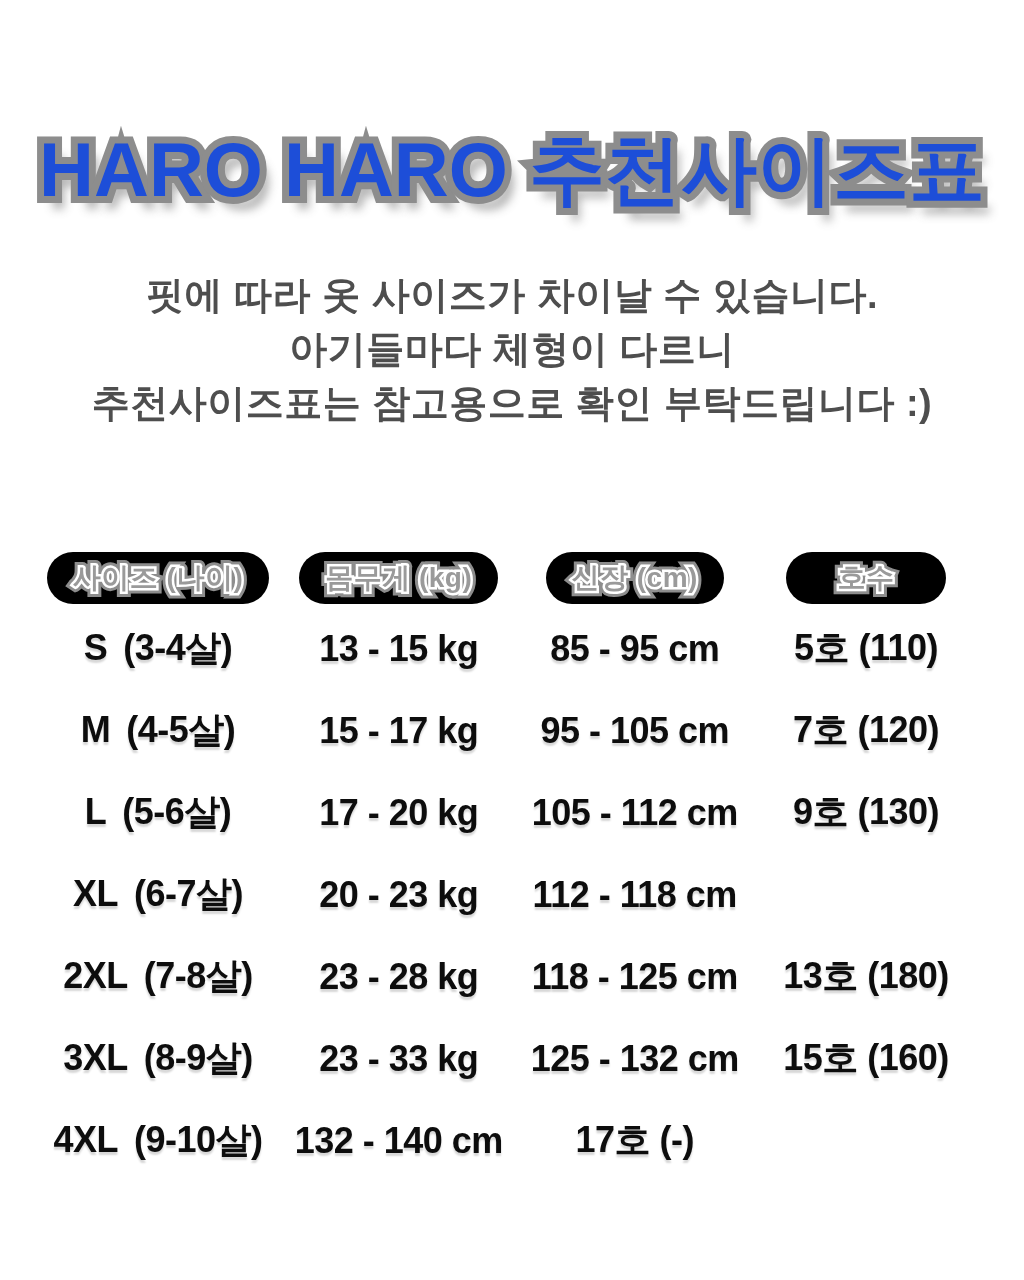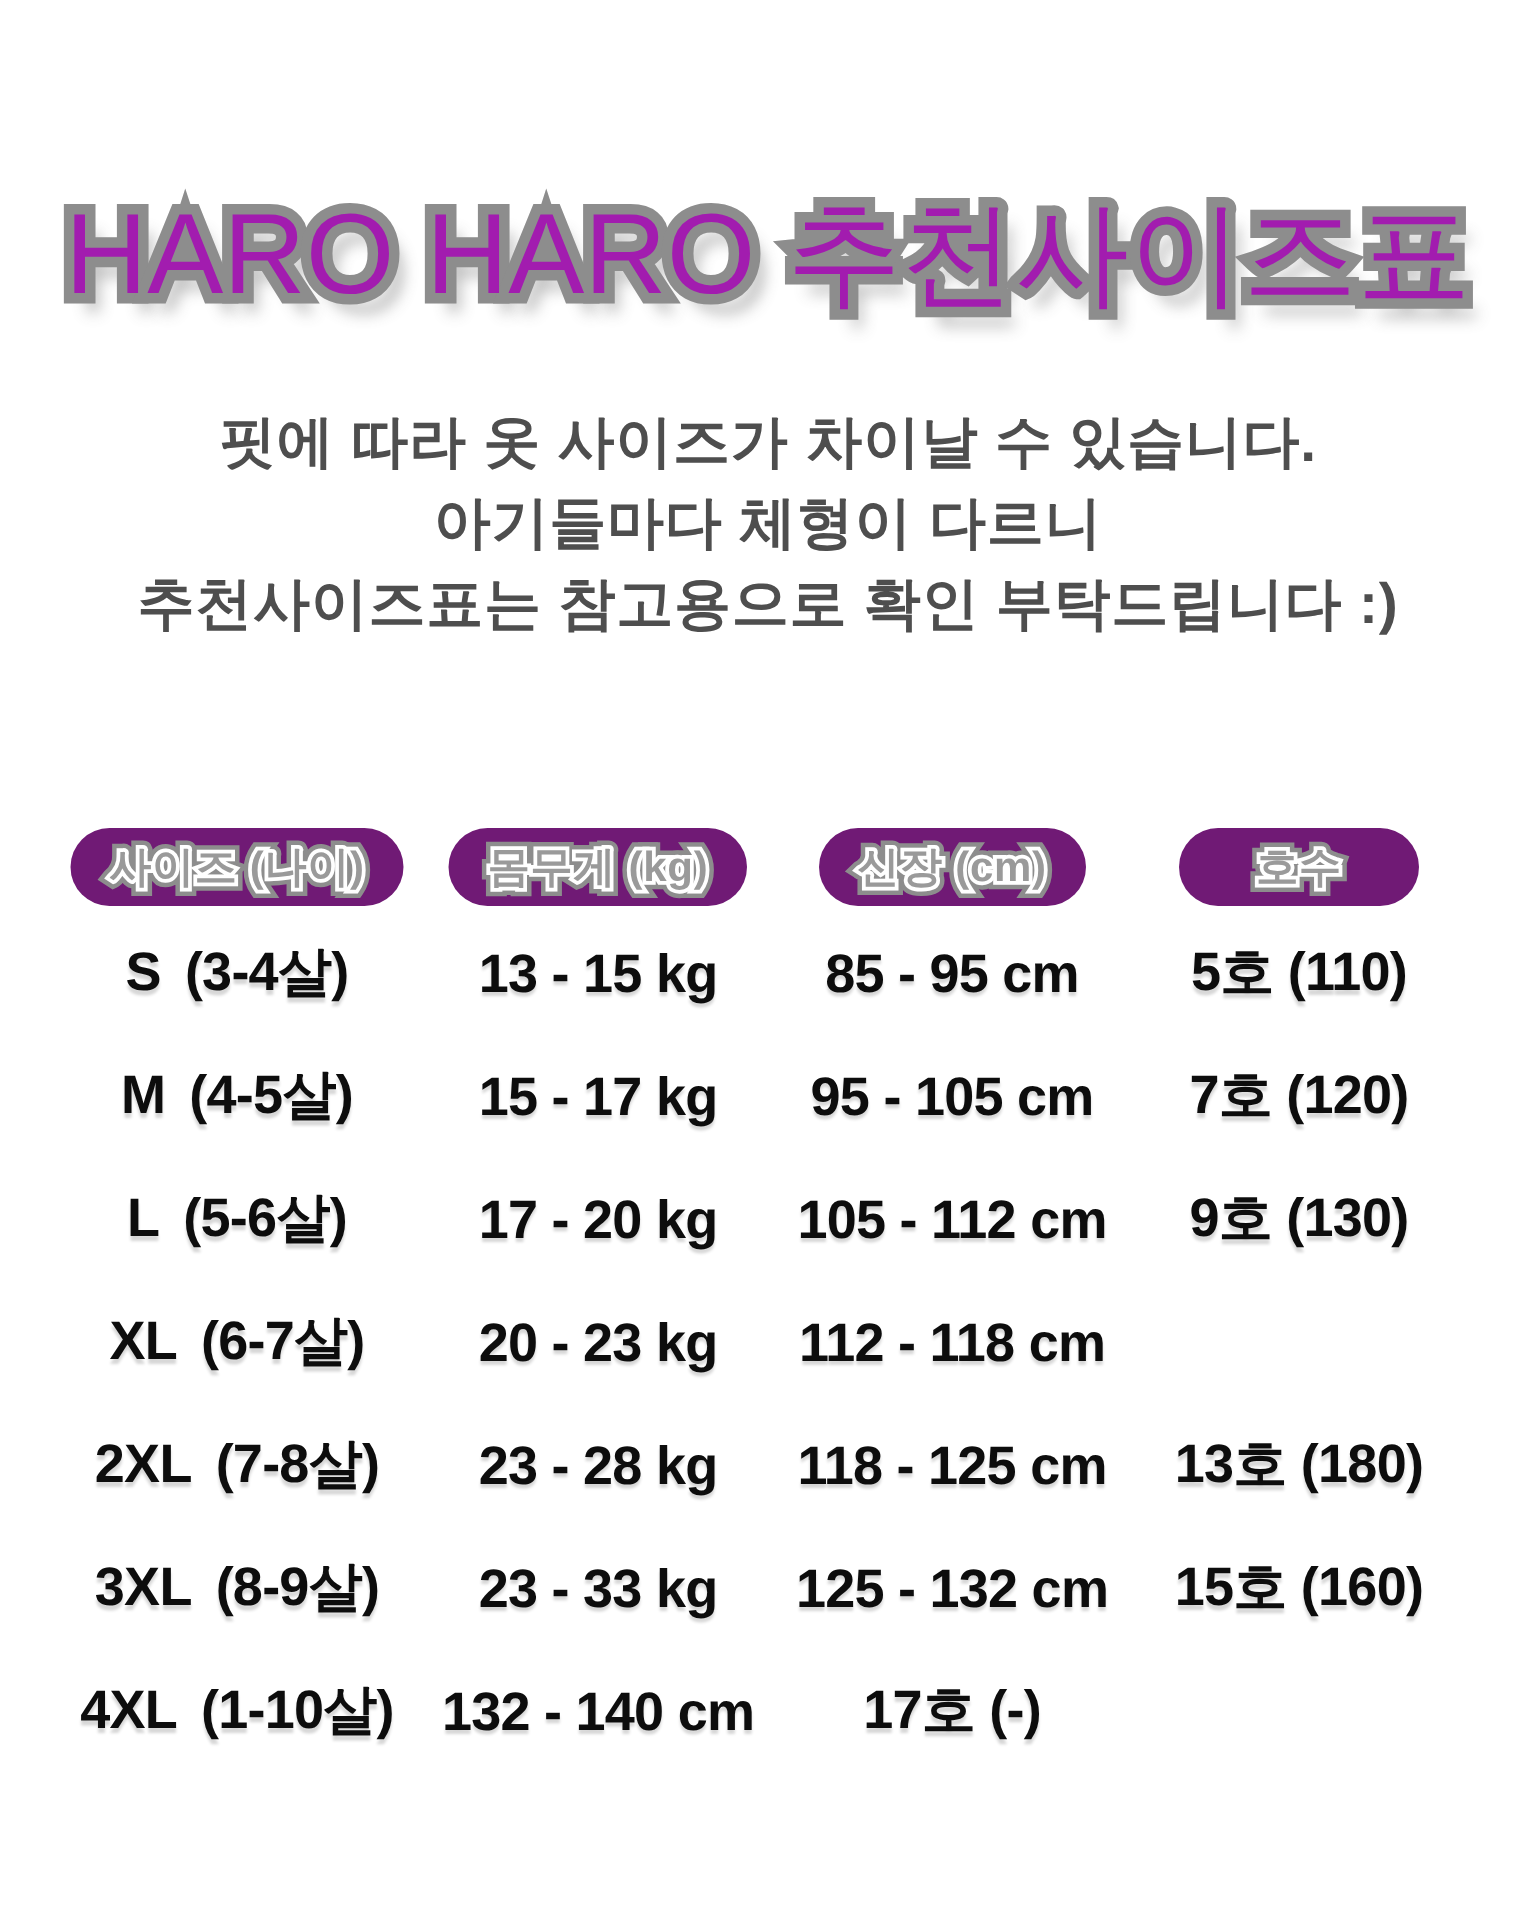--- a/index.html
+++ b/index.html
@@ -25,22 +25,22 @@
     position: absolute;
     left: 0;
     top: 0;
     white-space: nowrap;
   }
 
   
   .title-wrap { padding-top: 132px; text-align: center; }
   .title {
     font-size: 76px;
-    font-weight: normal;
-    color: #a21caf;
+    font-weight: bold;
+    color: #1d4ed8;
     letter-spacing: 0;
   }
   .title::before {
     z-index: -1;
     color: #8d8d8d;
     -webkit-text-stroke: 14px #8d8d8d;
     text-shadow: 9px 13px 10px rgba(80, 80, 80, 0.45);
   }
   .title::after { content: none; }
 
@@ -58,21 +58,21 @@
   
   .size-table { width: 944px; margin: 122px auto 0 auto; }
   .thead, .trow {
     display: grid;
     grid-template-columns: 25% 26% 24% 25%;
     align-items: center;
     justify-items: center;
   }
   .thead { height: 52px; margin-bottom: 20px; }
   .th {
-    background: #701a75;
+    background: #000000;
     border-radius: 26px;
     height: 52px;
     min-width: 160px;
     padding: 0 26px;
     display: inline-flex;
     align-items: center;
     justify-content: center;
   }
   .pill-text {
     font-size: 28px;
@@ -194,20 +194,20 @@
         <span>(8-9살)</span>
       </div>
       <div class="td">23 - 33 kg</div>
       <div class="td">125 - 132 cm</div>
       <div class="td">15호 (160)</div>
     </div>
 
     <div class="trow">
       <div class="td cell-size">
         <span>4XL</span>
-        <span>(1-10살)</span>
+        <span>(9-10살)</span>
       </div>
       <div class="td">132 - 140 cm</div>
       <div class="td">17호 (-)</div>
     </div>
 
   </div>
 </div>
 
 </body></html>

